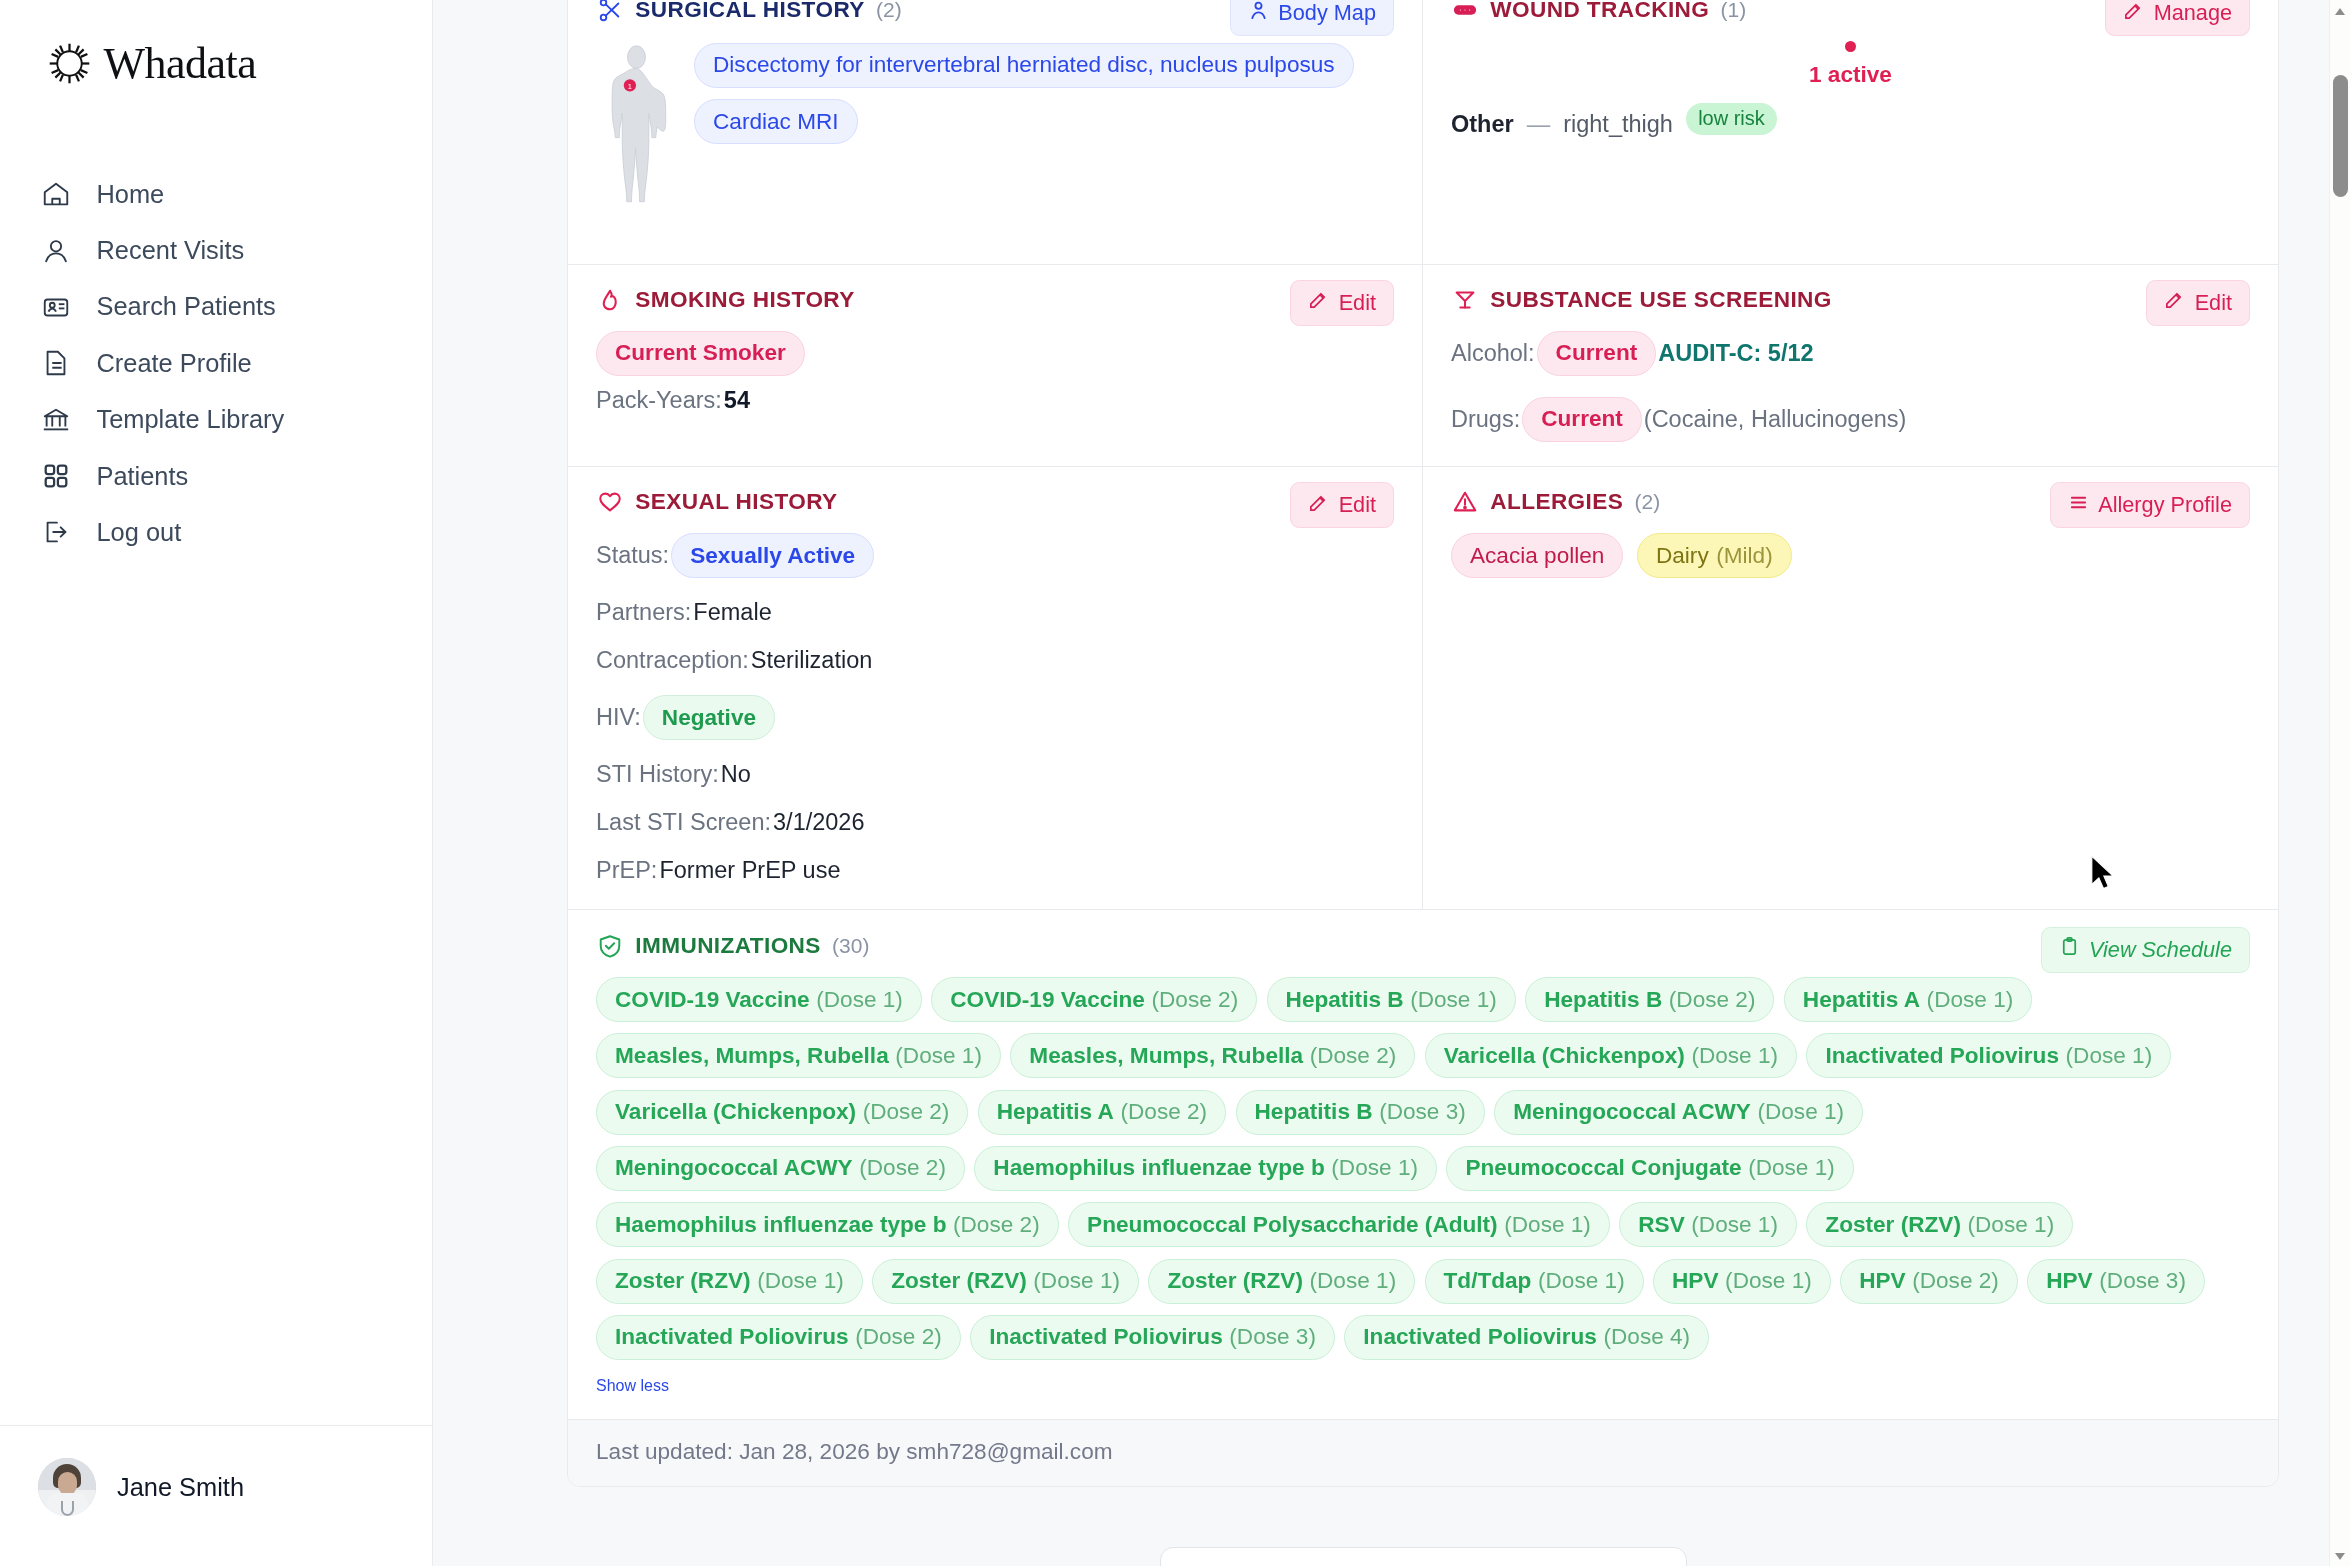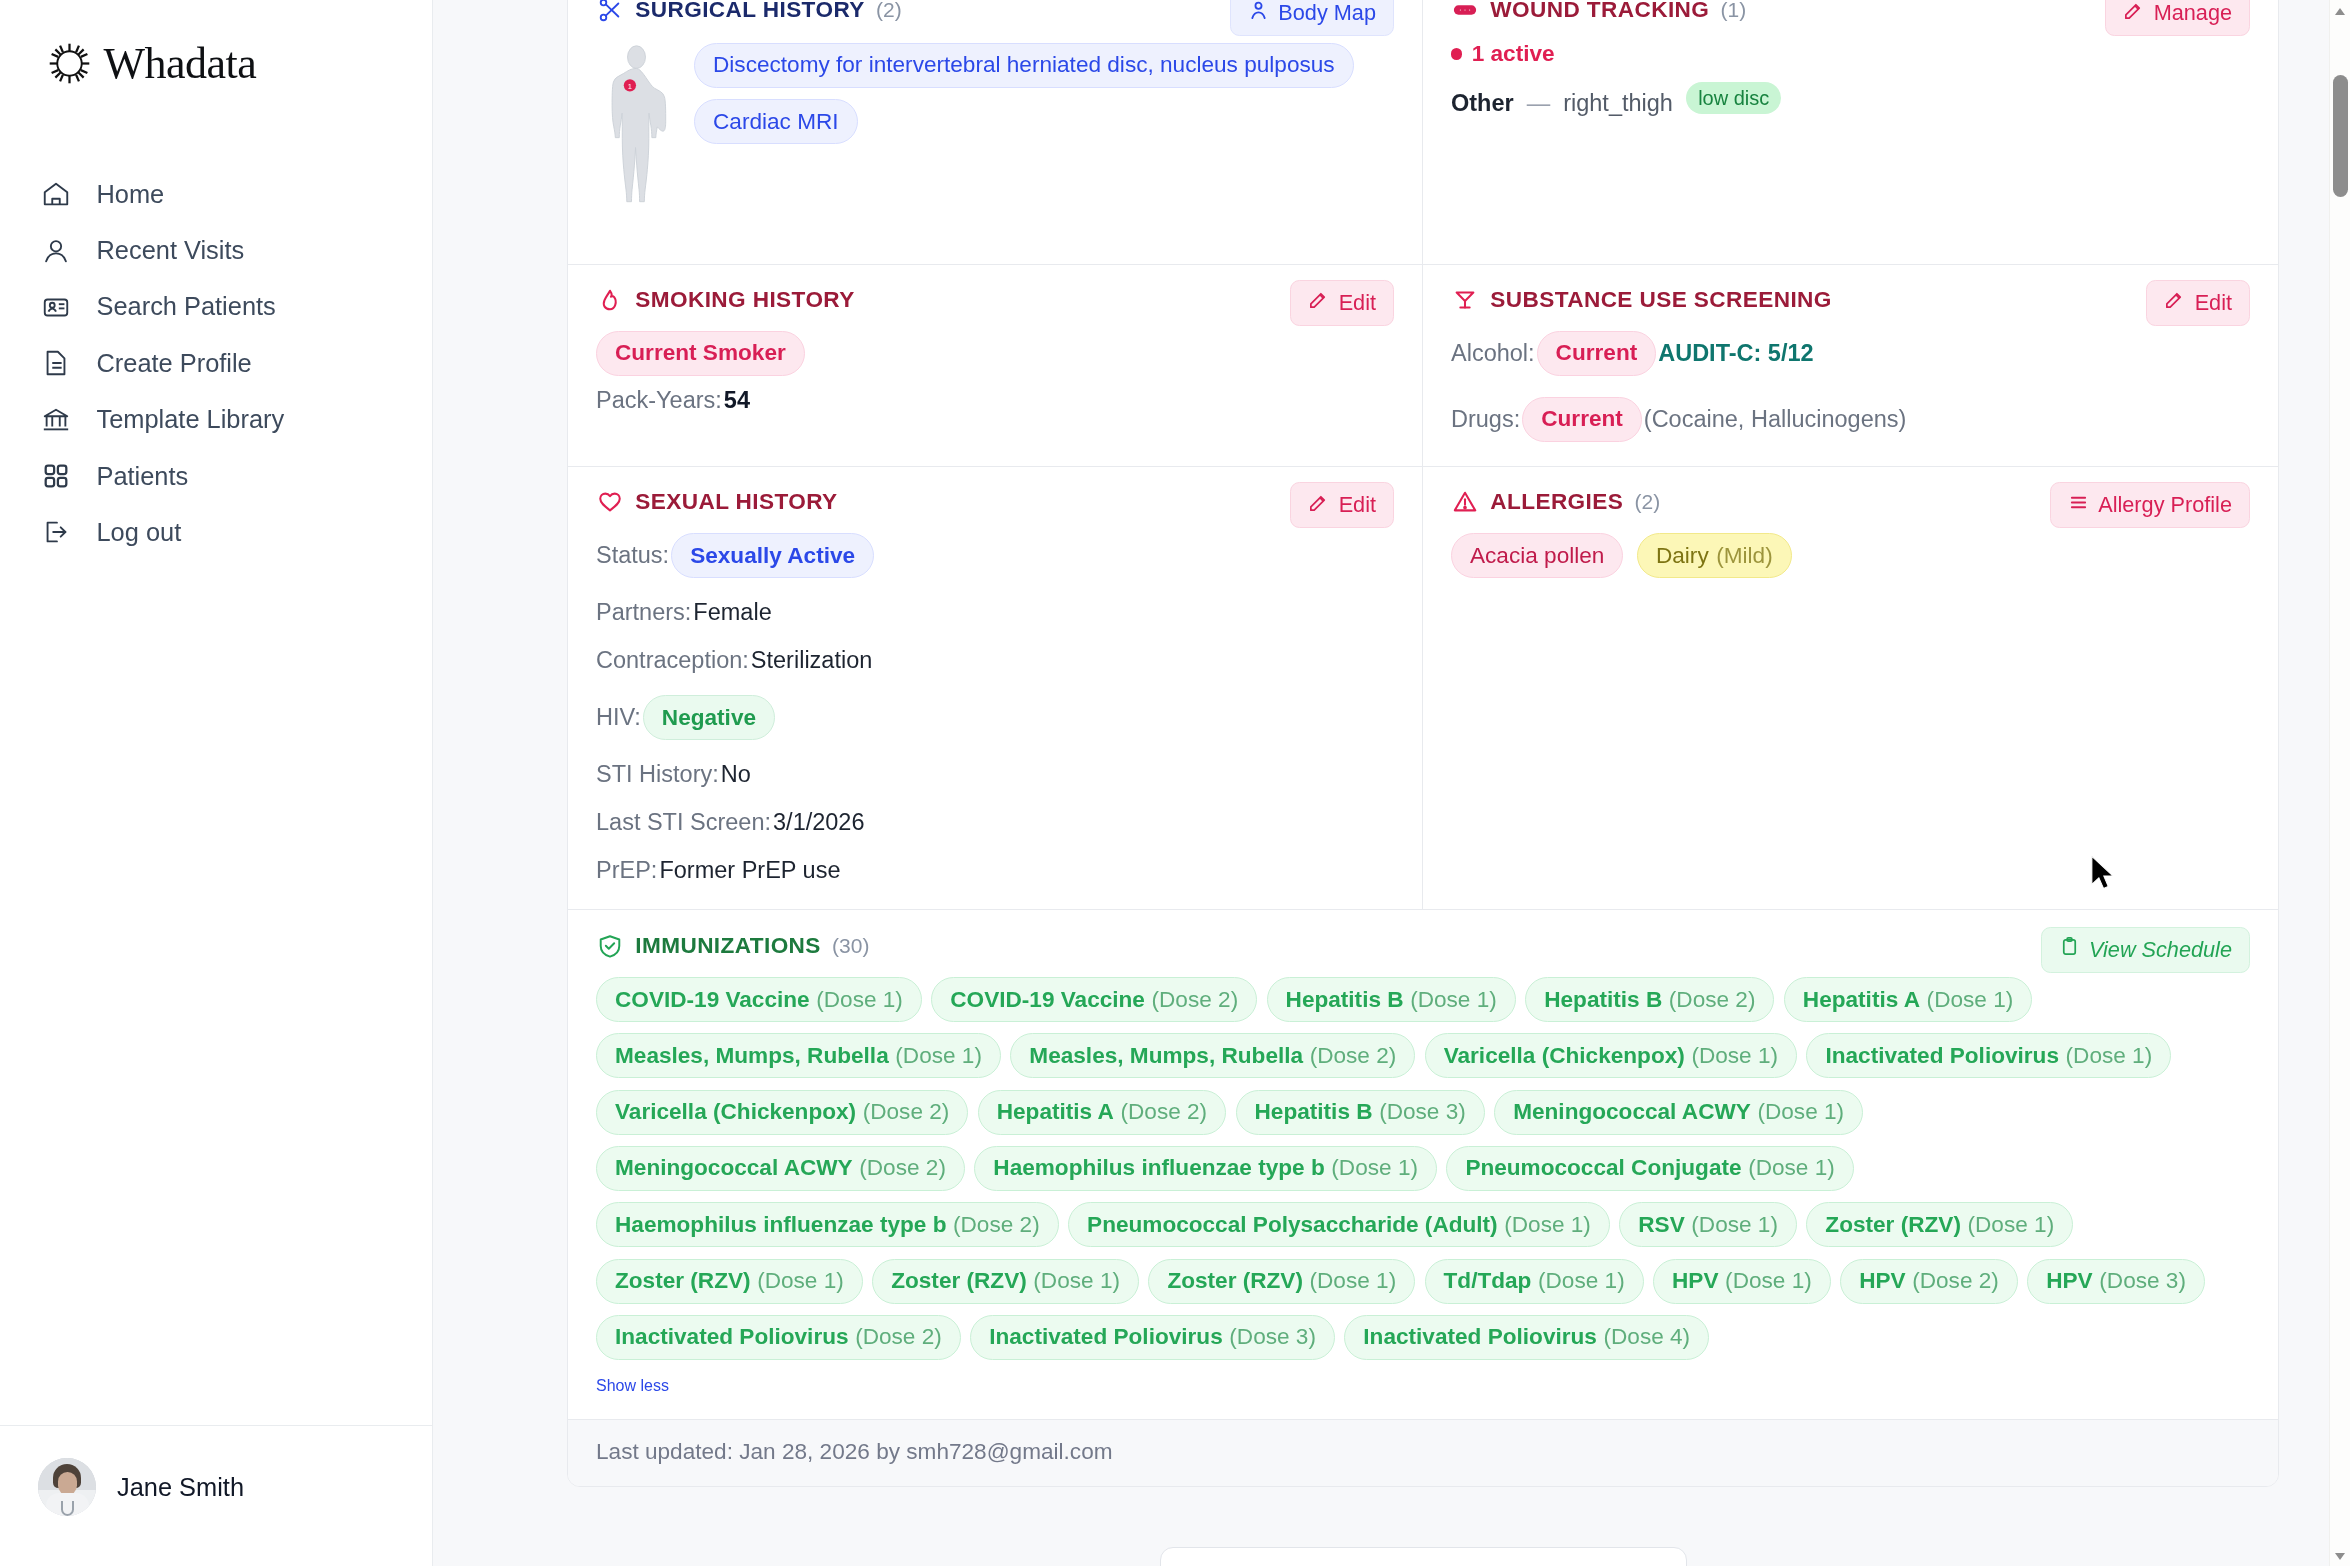--- a/index.html
+++ b/index.html
@@ -132,21 +132,21 @@
   .surg-chips { padding-top: 1.9px; }
 
   .kv { font-size: 23.5px; color:#6b7381; margin-bottom: 21px; display:flex; align-items:center; gap:2px; flex-wrap:wrap;}
   .kv b { color:#111827; font-weight:700; }
   .kv .val { color:#1d2430; }
   .kv .chip { margin: 0; }
   .tiny-note { color:#6b7381; }
 
   .active-line {
     display:flex; align-items:center; gap:9.4px;
-    color:#e01f52; font-size:22.6px; font-weight:600; margin-bottom:15px;
+    color:#e01f52; font-size:22.6px; font-weight:600; margin-bottom:15px;flex-direction:column;
   }
   .dot { width:11.3px; height:11.3px; border-radius:50%; background:#e01f52; }
   .wound-row { display:flex; align-items:center; gap:13px; font-size:23.5px; }
   .wound-row .w-type { color:#1d2430; font-weight:700; }
   .wound-row .w-dash { color:#9aa1ae; }
   .wound-row .w-site { color:#535b68; }
 
   .audit { color:#0f766e; font-weight:700; }
 
   
@@ -372,21 +372,21 @@
           </button>
 
           <div class="active-line">
             <span class="dot"></span>
             <span>1 active</span>
           </div>
           <div class="wound-row">
             <span class="w-type">Other</span>
             <span class="w-dash">—</span>
             <span class="w-site">right_thigh</span>
-            <span class="chip greensm">low disc</span>
+            <span class="chip greensm">low risk</span>
           </div>
         </div>
       </div>
 
       <div class="grid2">
         <div class="cell left">
           <div class="sec-head">
             <span class="sec-ico">
               <svg viewBox="0 0 28 28" fill="none" stroke="#e01f52" stroke-width="2.2" stroke-linejoin="round">
                 <path d="M14 4c3 4.5 1 6.5 1 6.5S17 9 18.5 11C22 15.6 19.6 24 14 24S6 19.6 8 14.5C9.6 10.4 12 8 14 4z"></path>

